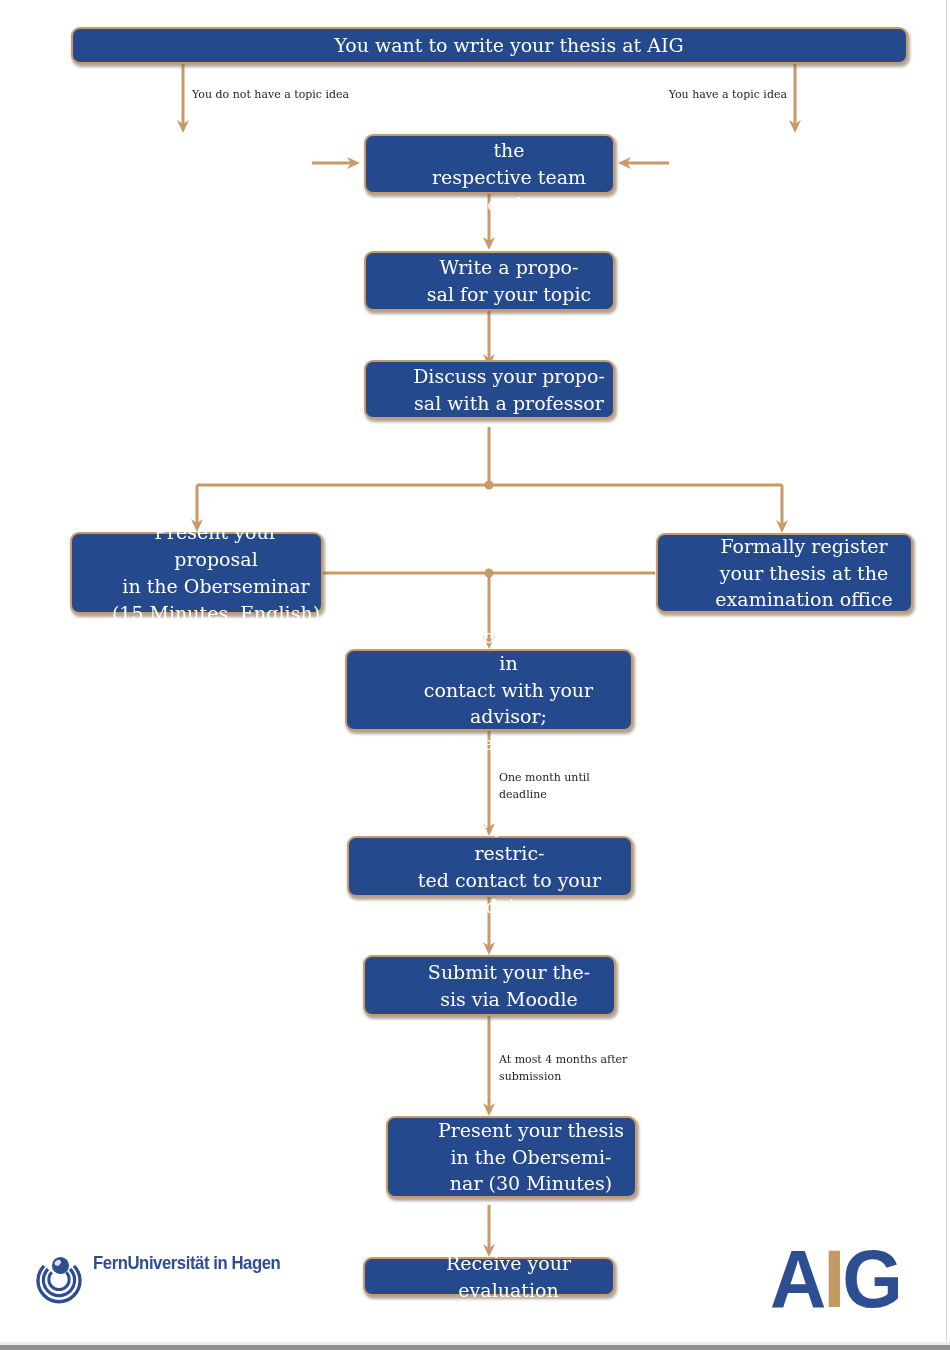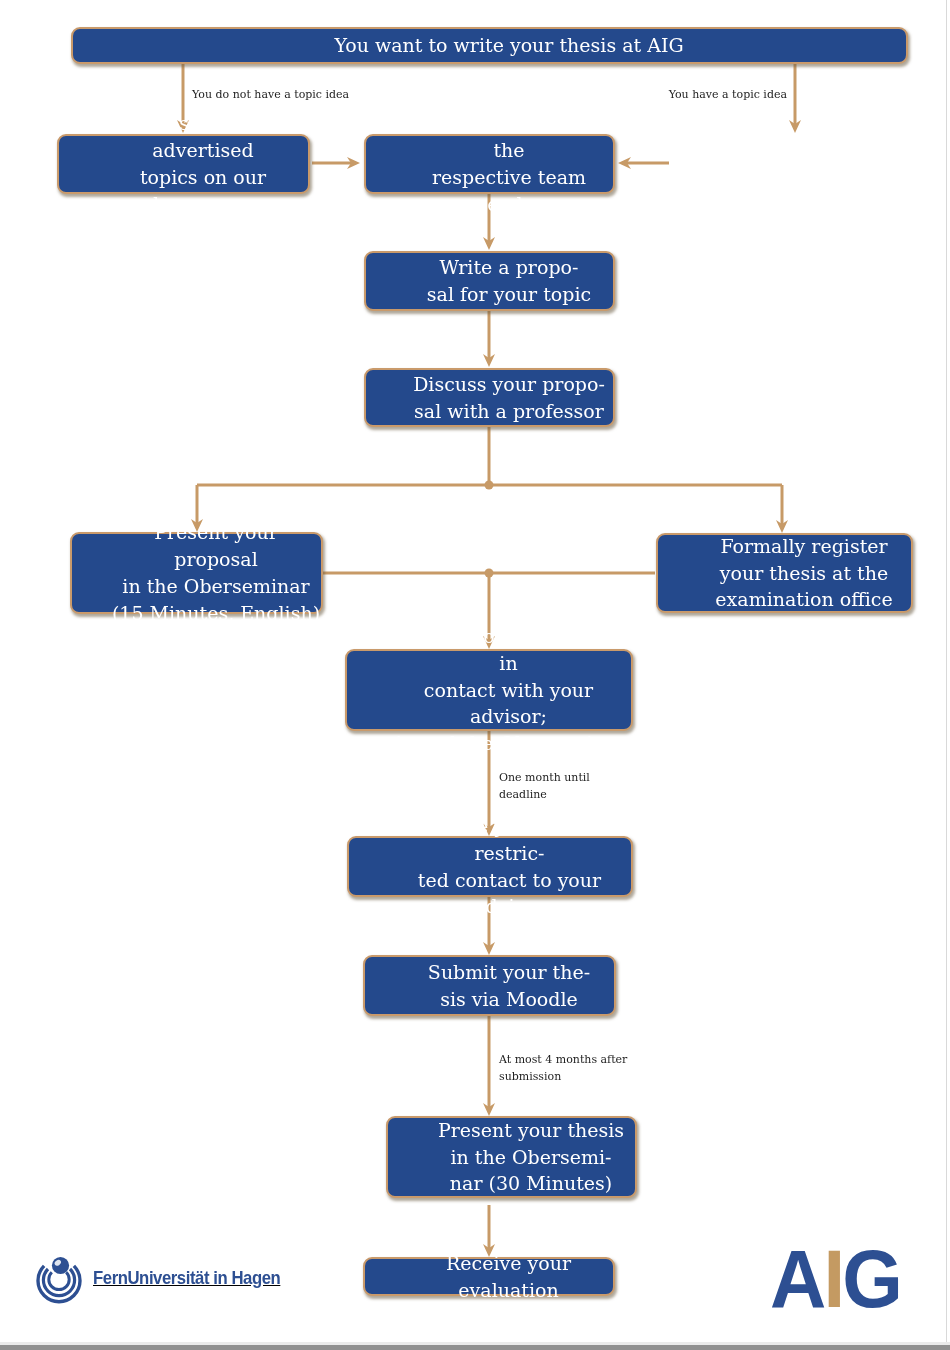--- a/index.html
+++ b/index.html
@@ -29,21 +29,21 @@
     padding-left:39px;
   }
   .edge-label{
     position:absolute;
     font-size:11px;line-height:1.55;
     color:var(--label-text,#1e1e1e);
     white-space:pre-line;
   }
   .edge-label.right-align{}
   
-  .uni-logo{position:absolute;left:33px;top:1252px;display:flex;align-items:center;gap:8px;text-decoration:underline;}
+  .uni-logo{position:absolute;left:33px;top:1252px;display:flex;align-items:flex-start;gap:8px;}
   .uni-logo .mark{width:52px;height:52px;}
   .uni-text{
     font-family:"Liberation Sans","DejaVu Sans",sans-serif;
     font-weight:bold;font-size:19px;
     color:var(--logo-blue,#2d4f92);
     transform:scaleX(0.88);transform-origin:left center;
     letter-spacing:-0.5px;
     white-space:nowrap;
   }
   
@@ -87,28 +87,26 @@
     <path class="edge" d="M489,731 L489,832" marker-end="url(#arr)"></path>
     <path class="edge" d="M489,897 L489,951" marker-end="url(#arr)"></path>
     <path class="edge" d="M489,1016 L489,1112" marker-end="url(#arr)"></path>
     <path class="edge" d="M489,1205 L489,1253" marker-end="url(#arr)"></path>
     <circle class="dot" cx="489" cy="485" r="4.5"></circle>
     <circle class="dot" cx="489" cy="573" r="4.5"></circle>
   </svg>
 
   <div class="node" style="left:71px;top:27px;width:837px;height:37px;">You want to write your thesis at AIG</div>
 
-  <div class="node" style="left:57px;top:134px;width:253px;height:60px;">Consider the advertised
-topics on our homepage</div>
   <div class="node" style="left:364px;top:134px;width:251px;height:60px;">Get in contact with the
 respective team member</div>
 
   <div class="node" style="left:364px;top:251px;width:251px;height:60px;">Write a propo-
 sal for your topic</div>
-  <div class="node" style="left:364px;top:368px;width:251px;height:59px;">Discuss your propo-
+  <div class="node" style="left:364px;top:360px;width:251px;height:59px;">Discuss your propo-
 sal with a professor</div>
 
   <div class="node" style="left:70px;top:532px;width:253px;height:82px;">Present your proposal
 in the Oberseminar
 (15 Minutes, English)</div>
   <div class="node" style="left:656px;top:533px;width:257px;height:80px;">Formally register
 your thesis at the
 examination office</div>
 
   <div class="node" style="left:345px;top:649px;width:288px;height:82px;">Work on your thesis; stay in

